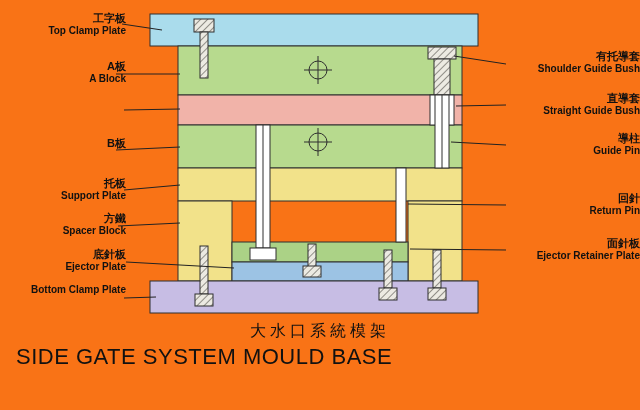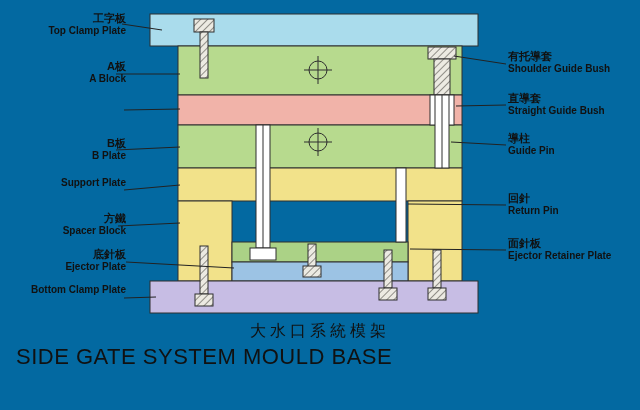--- a/index.html
+++ b/index.html
@@ -1,27 +1,27 @@
 <!DOCTYPE html>
 <html><head>
 <meta charset="utf-8">
 <style>
   html,body{margin:0;padding:0;}
   .page{
     position:relative;
     width:640px;height:410px;
-    background:#0369a1;
+    background:#f97316;
     font-family:"Liberation Sans", sans-serif;
     overflow:hidden;
   }
   .lbl{position:absolute;font-weight:bold;color:#111;}
   .lbl .zh{display:block;font-size:11px;line-height:13px;}
   .lbl .en{display:block;font-size:10px;line-height:12px;}
   .lbl-left{left:0;width:126px;text-align:right;}
-  .lbl-right{left:508px;width:132px;text-align:left;}
+  .lbl-right{left:508px;width:132px;text-align:right;}
   .title-zh{position:absolute;top:321px;left:0;width:100%;text-align:center;
     font-size:16px;font-weight:normal;letter-spacing:4px;color:#111;}
   .title-en{position:absolute;top:344px;left:16px;width:100%;
     font-size:22px;font-weight:normal;letter-spacing:0.5px;color:#111;}
   svg.diagram{position:absolute;top:0;left:0;}
   .shape{stroke:#2f2f2f;stroke-width:1;}
   .white{fill:#ffffff;stroke:#2f2f2f;stroke-width:1;}
   .hatch{fill:url(#hatch);stroke:#2f2f2f;stroke-width:1;}
   .leader{stroke:#222;stroke-width:1;}
   .thin{stroke:#2f2f2f;stroke-width:1;fill:none;}
@@ -125,23 +125,23 @@
   <div class="lbl lbl-left" style="top:12px">
     <span class="zh">工字板</span>
     <span class="en">Top Clamp Plate</span>
   </div>
   <div class="lbl lbl-left" style="top:60px">
     <span class="zh">A板</span>
     <span class="en">A Block</span>
   </div>
   <div class="lbl lbl-left" style="top:137px">
     <span class="zh">B板</span>
-    <span class="en">B Plate</span>
   </div>
   <div class="lbl lbl-left" style="top:177px">
+    <span class="zh">托板</span>
     <span class="en">Support Plate</span>
   </div>
   <div class="lbl lbl-left" style="top:248px">
     <span class="zh">底針板</span>
     <span class="en">Ejector Plate</span>
   </div>
   <div class="lbl lbl-left" style="top:212px">
     <span class="zh">方鐵</span>
     <span class="en">Spacer Block</span>
   </div>

